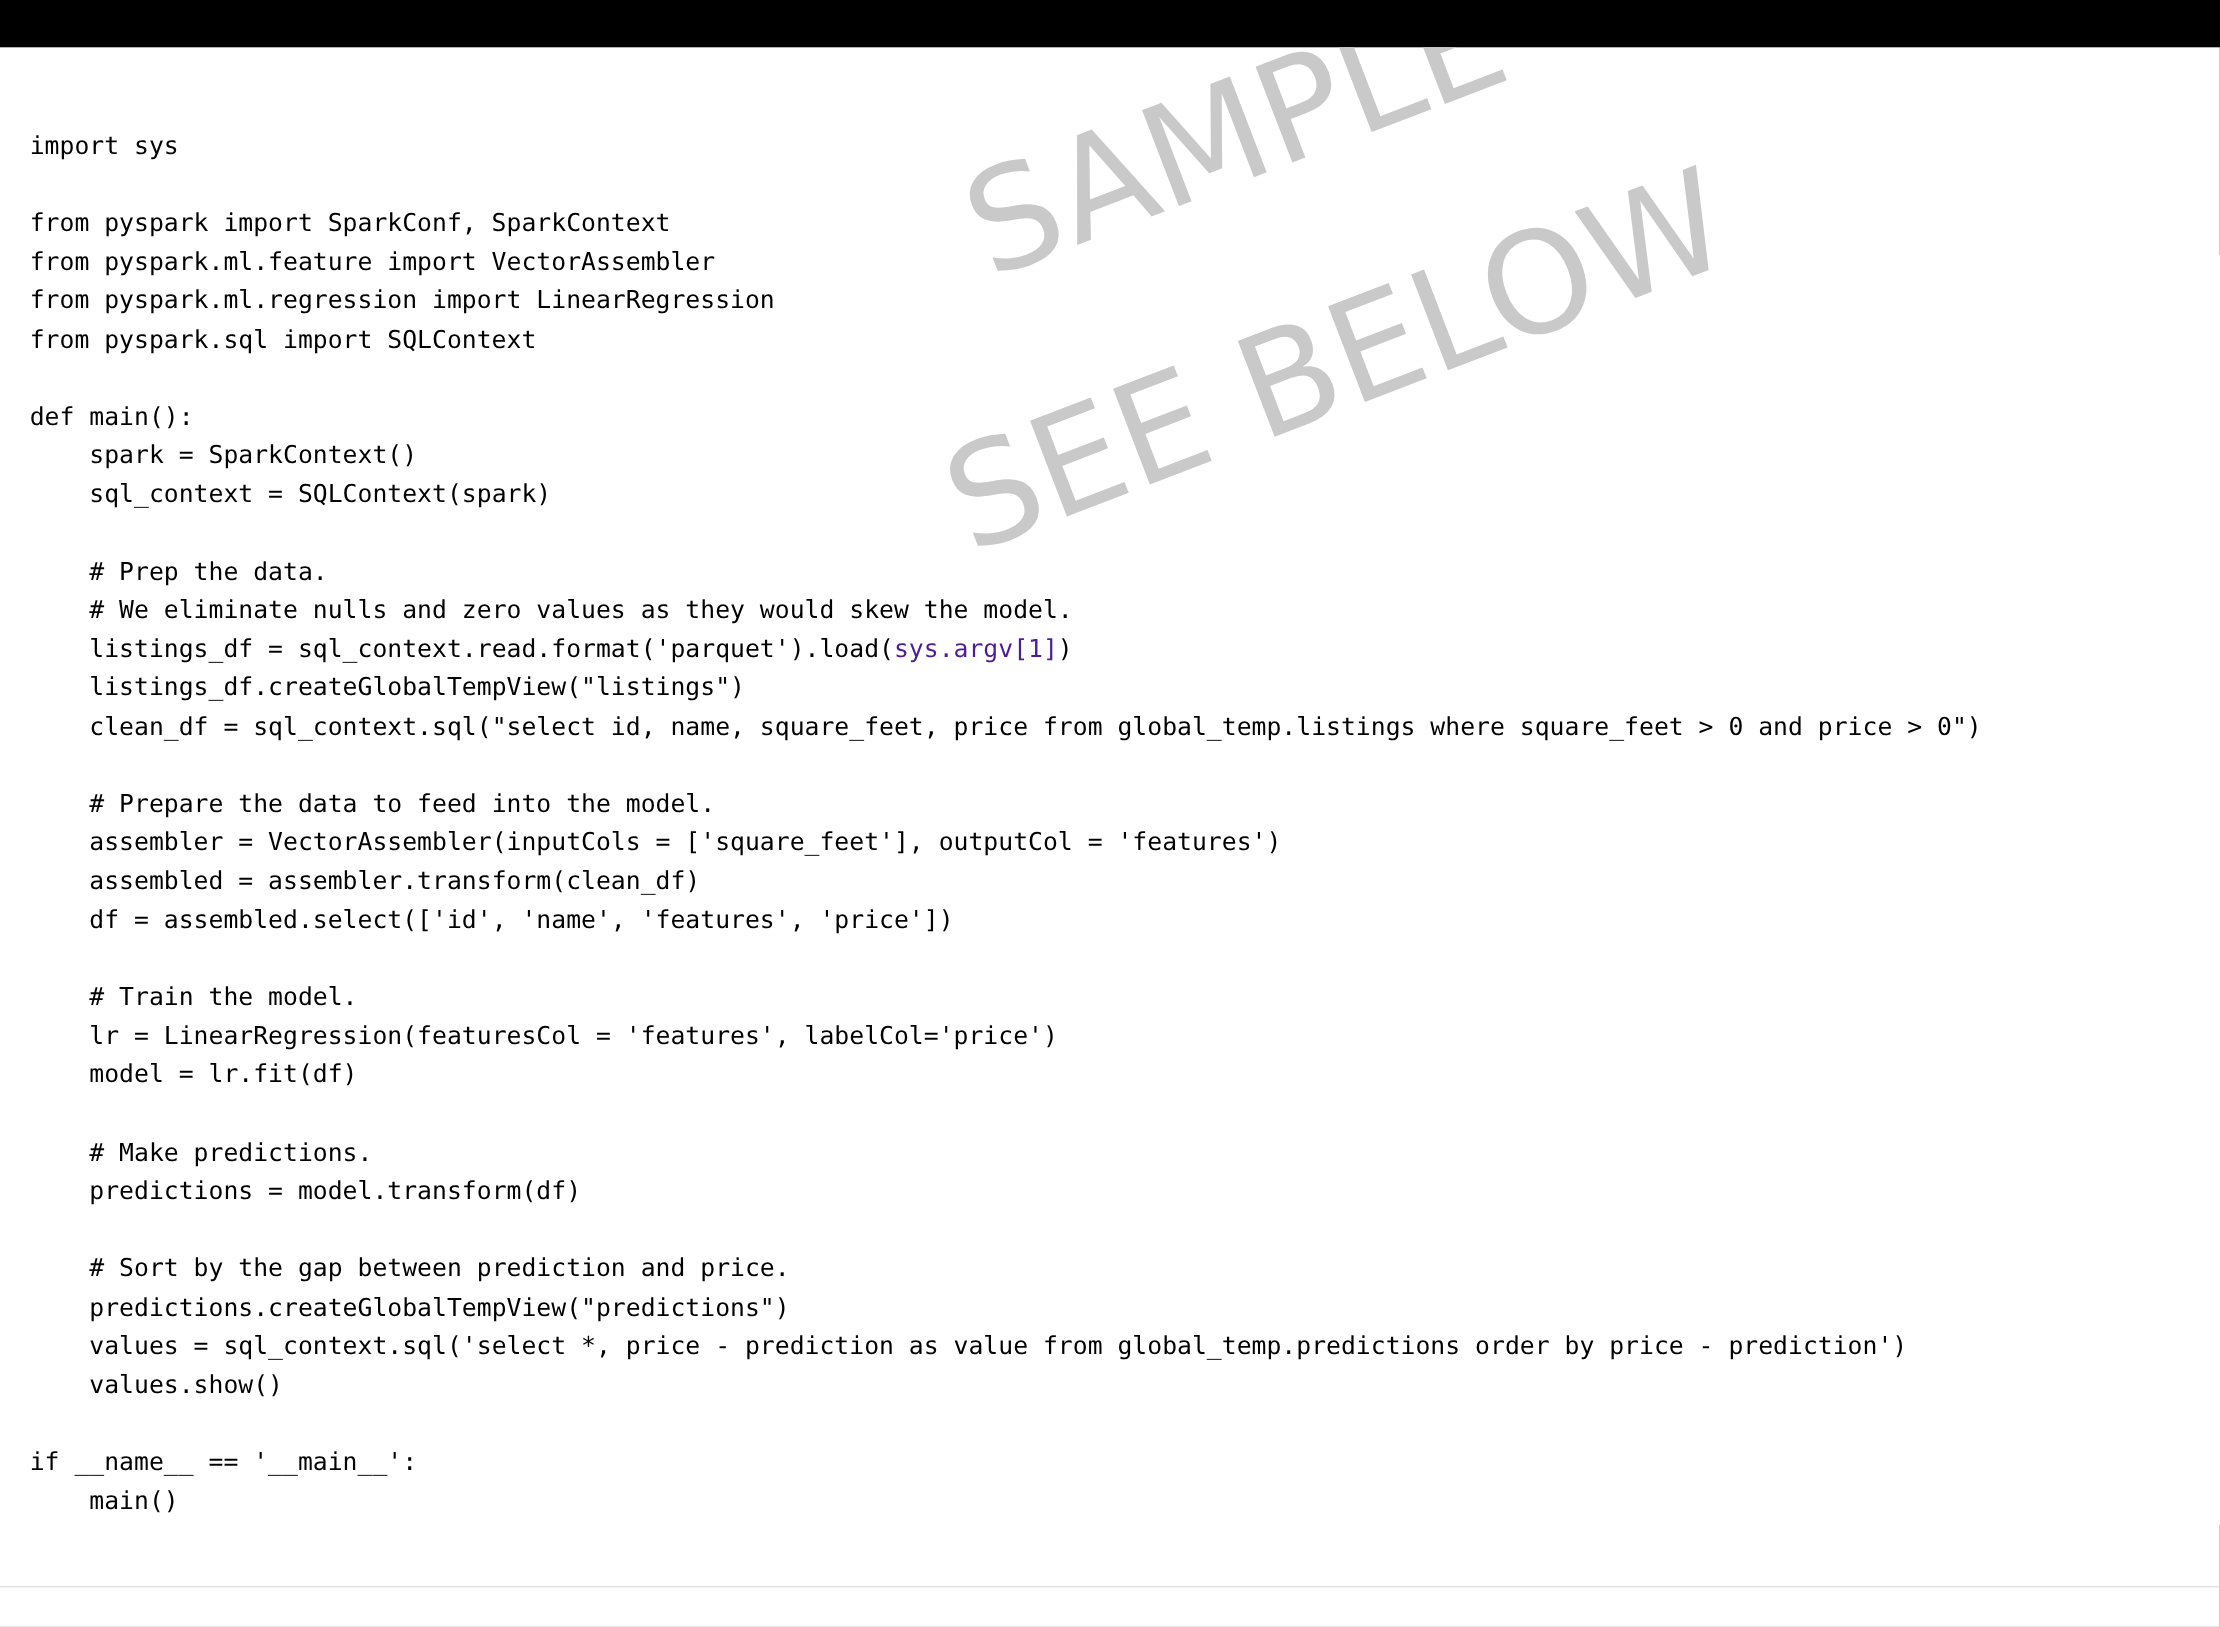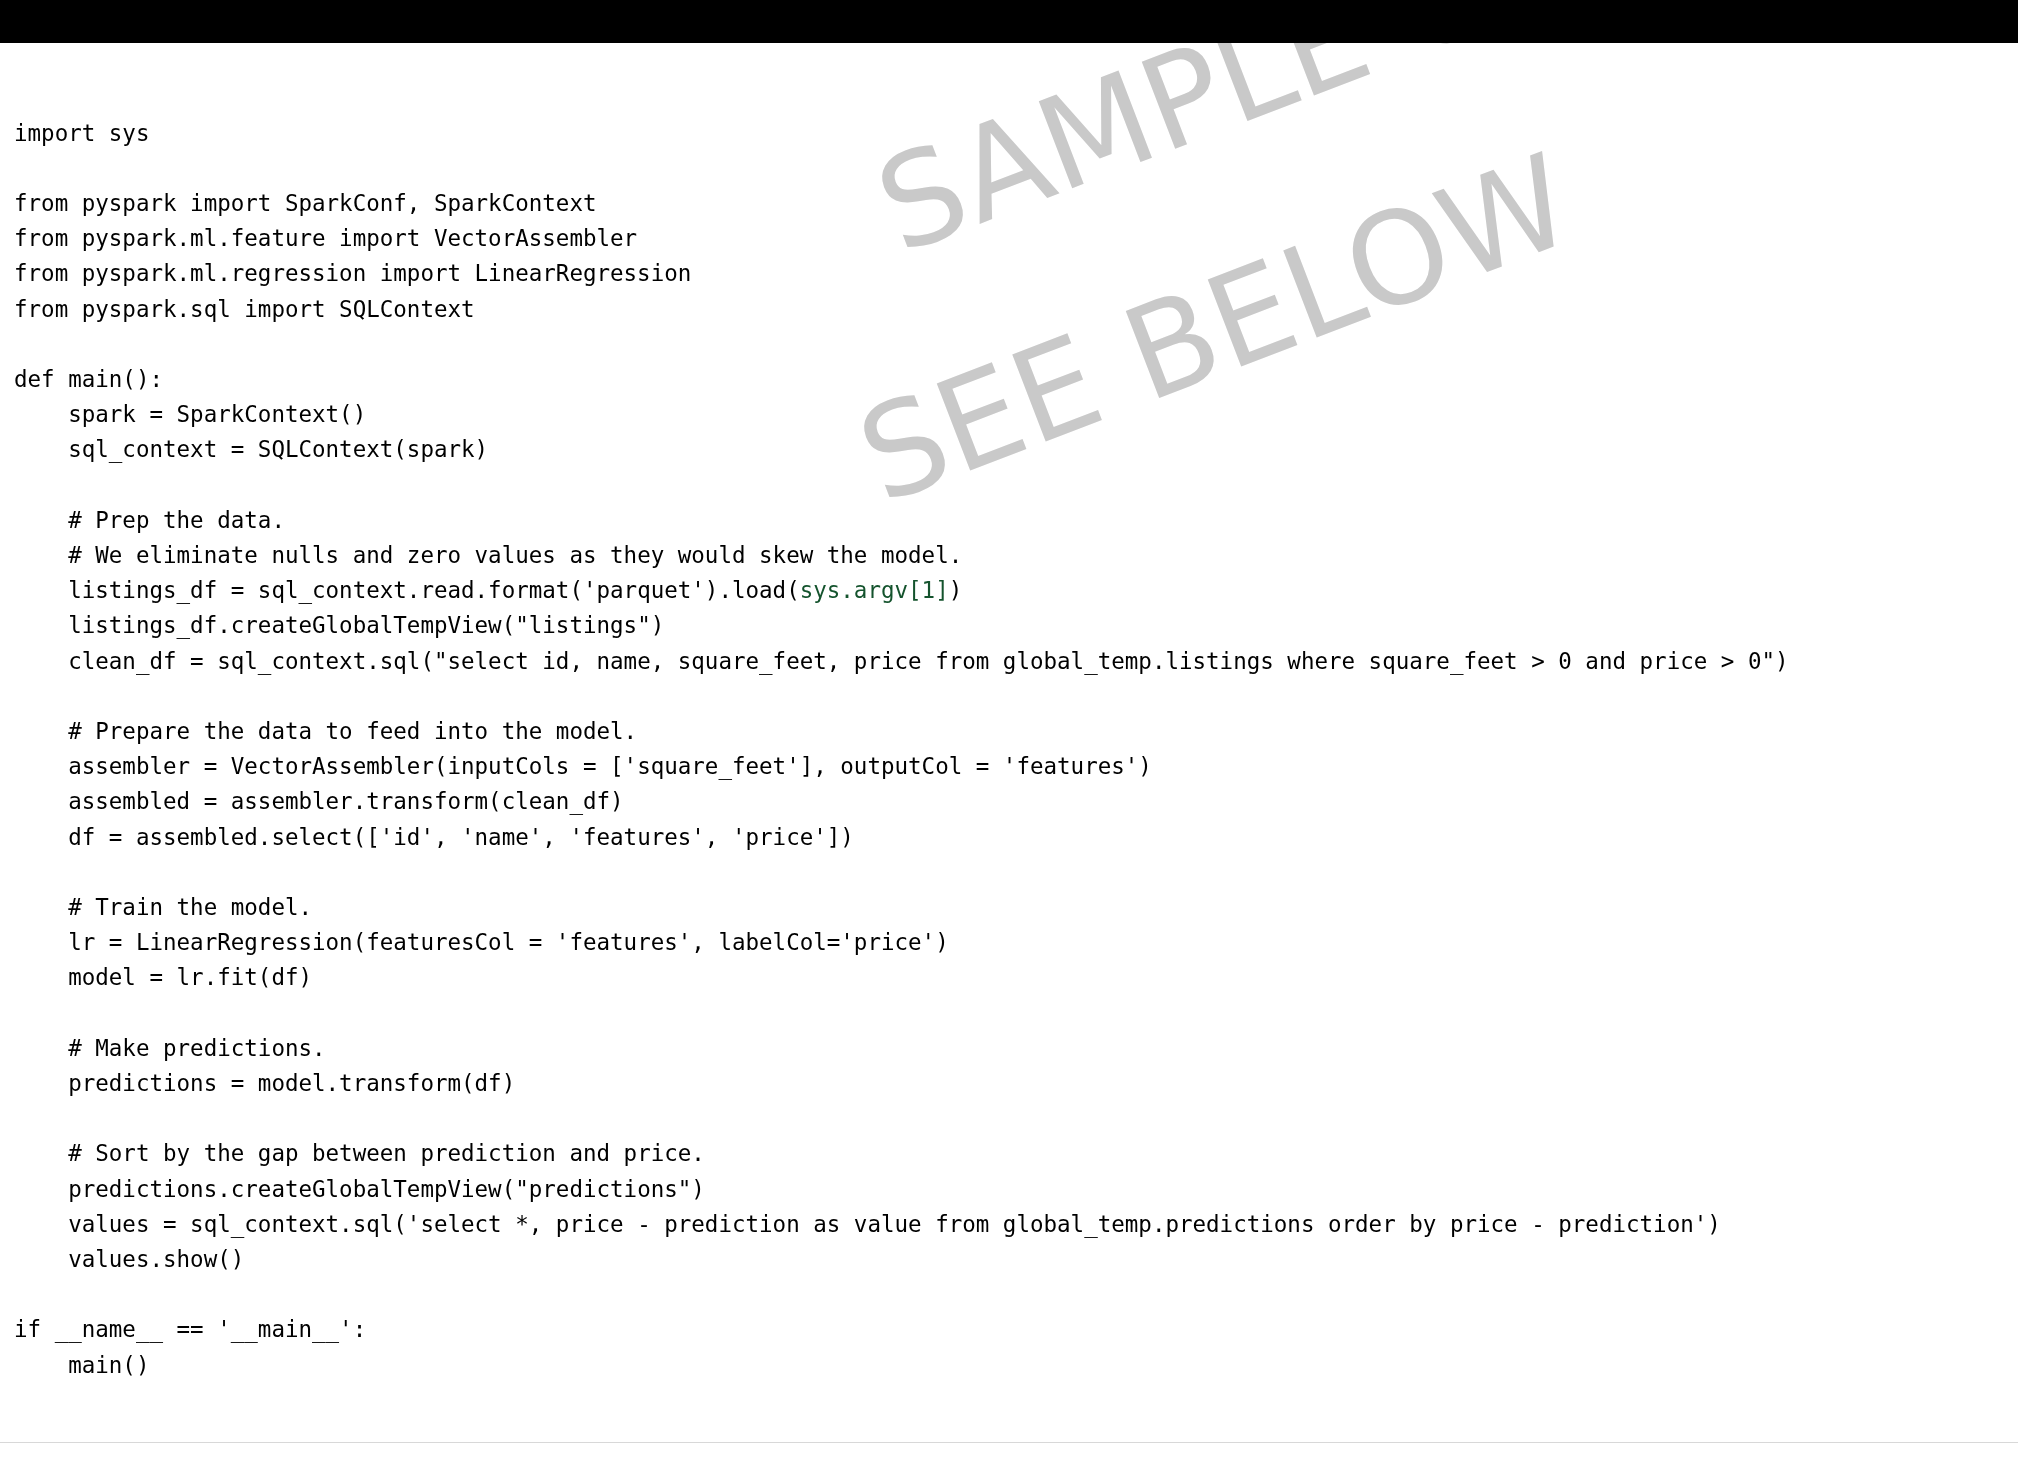--- a/index.html
+++ b/index.html
@@ -20,39 +20,39 @@
     left: 0;
     top: 43px;
     width: 2018px;
     height: 1436px;
     background: #ffffff;
     overflow: hidden;
   }
 
   #code-block {
     position: absolute;
-    left: 14px;
+    left: 27px;
     top: 50px;
     right: 0;
     font-family: "DejaVu Sans Mono", monospace;
     font-size: 22.5px;
     line-height: 35.2px;
     color: #000000;
     white-space: pre-wrap;
     word-break: break-word;
     z-index: 2;
   }
 
   #code-block .ln {
     display: block;
     min-height: 35.2px;
   }
 
   .tok-red {
-    color: #14532d;
+    color: #4c1d95;
   }
 
   #watermark {
     position: absolute;
     left: 840px;
     top: 70px;
     width: 1060px;
     height: 480px;
     z-index: 1;
     pointer-events: none;

